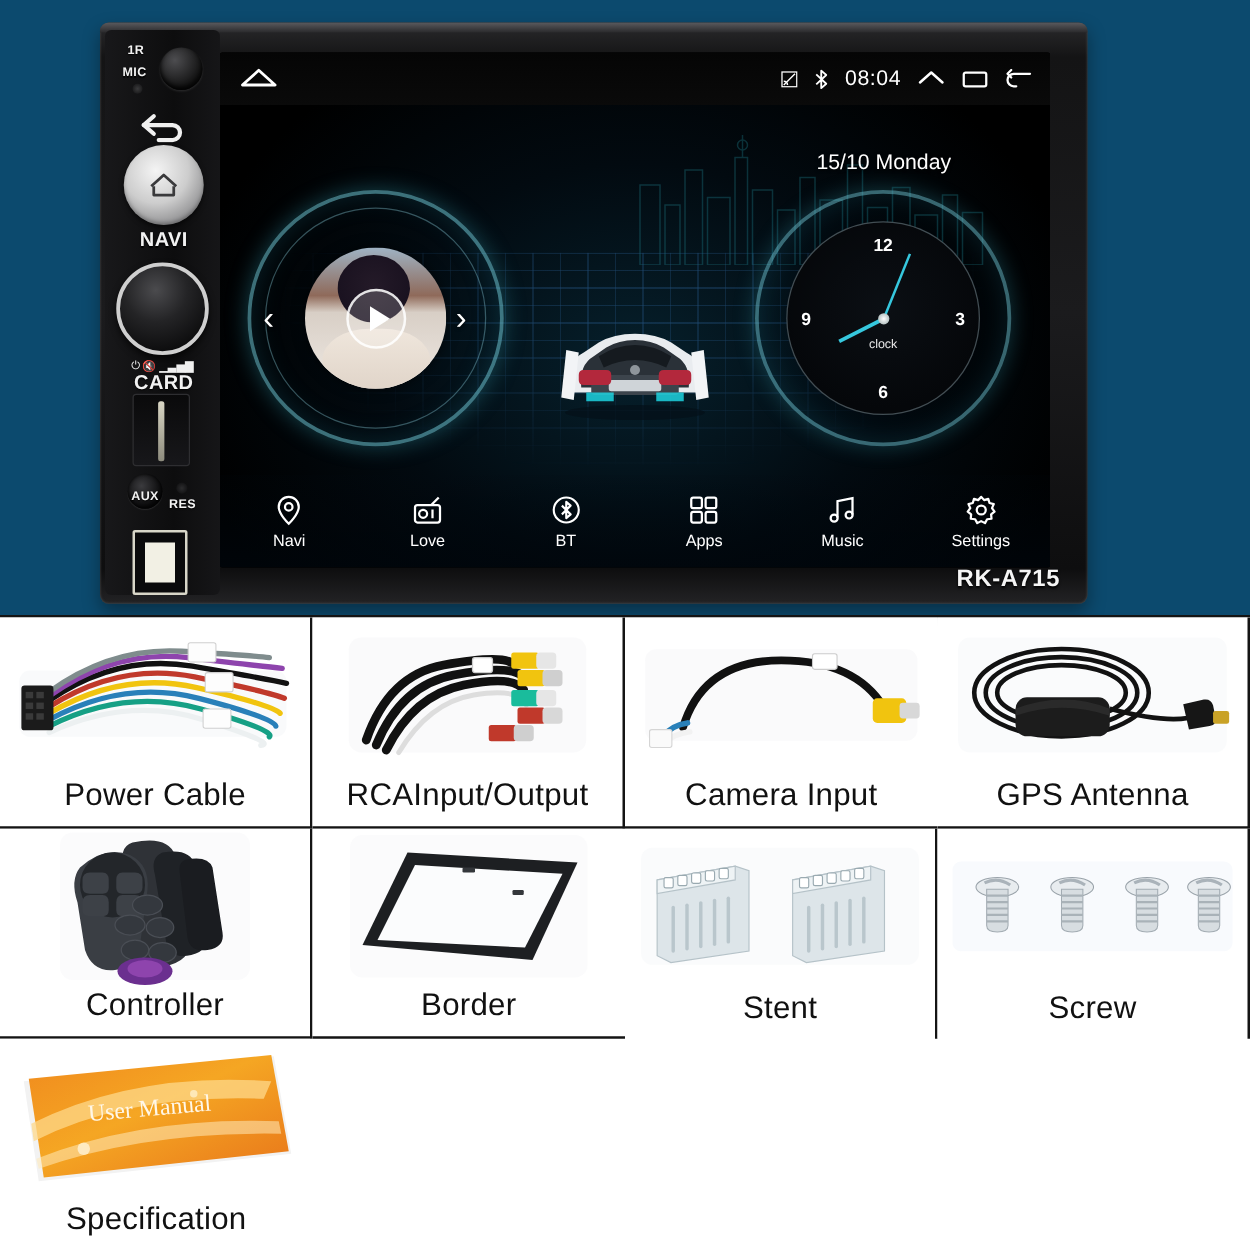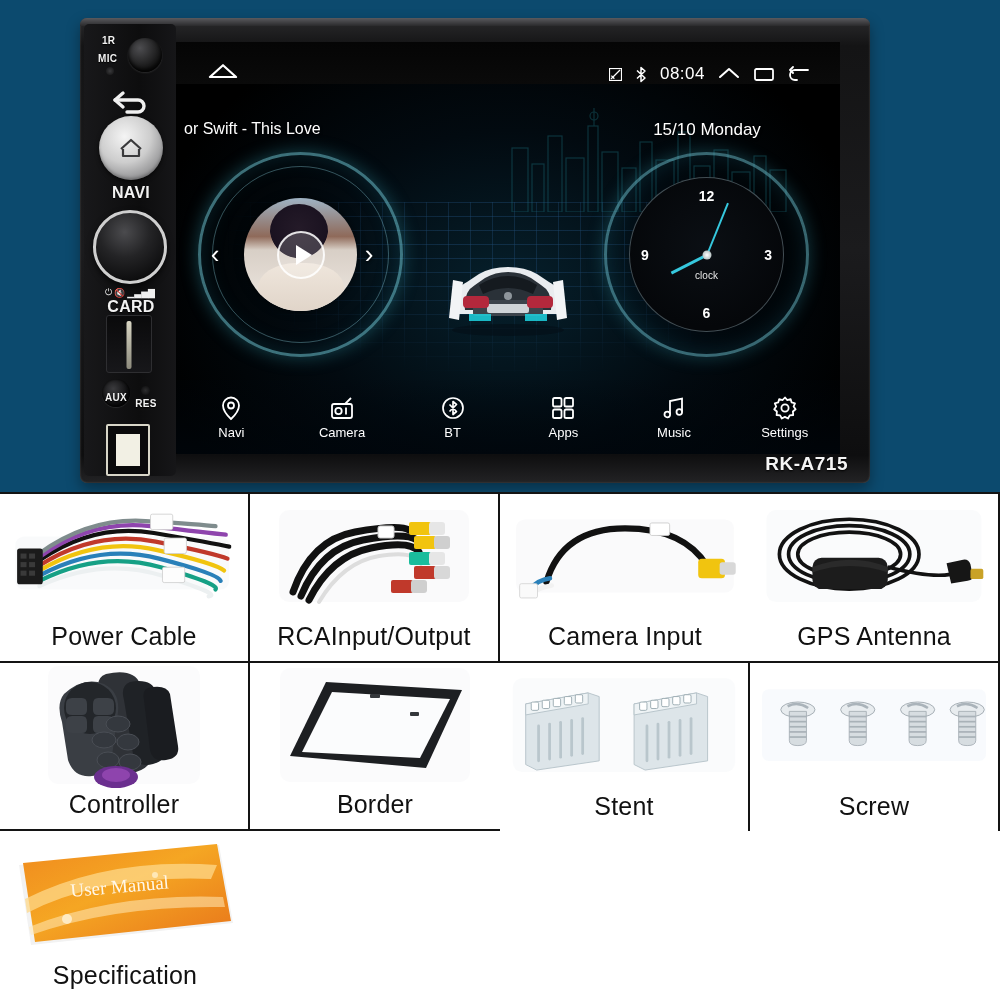--- a/index.html
+++ b/index.html
@@ -149,24 +149,24 @@
   }
   
   #skyline{
     position:absolute; left: 330px; top: 60px; width: 300px; height: 110px;
     opacity:.35;
   }
 
   
   #status-bar {
     position:absolute; left:0; top:0; width:100%; height: 42px;
-    display:flex; align-items:flex-end;
+    display:flex; align-items:center;
     background: linear-gradient(180deg,#050505,#0a0a0a);
     color: #fff;
-    padding: 0 30px;
+    padding: 0 14px;
     z-index: 6;
   }
   #status-home { width: 34px; display:flex; align-items:center; }
   #status-spacer { flex: 1; }
   #status-right { display:flex; align-items:center; gap: 13px; }
   #status-time { font-size: 17px; letter-spacing: .5px; }
   .status-ico { display:flex; align-items:center; }
 
   
   #media-widget {
@@ -451,21 +451,20 @@
         <path d="M34 44 h18 q4 0 4 4 v4 q0 4 -4 4 h-18 q-4 0 -4 -4 v-4 q0 -4 4 -4 z" fill="#b3283c"></path>
         <path d="M98 44 h18 q4 0 4 4 v4 q0 4 -4 4 h-18 q-4 0 -4 -4 v-4 q0 -4 4 -4 z" fill="#b3283c"></path>
         <path d="M36 62 h22 v7 h-22 z" fill="#1fd3e0" opacity=".85"></path>
         <path d="M92 62 h22 v7 h-22 z" fill="#1fd3e0" opacity=".85"></path>
         <circle cx="75" cy="44" r="4" fill="#8e959b"></circle>
         <path d="M20 28 L16 66 L26 68 L30 30 Z" fill="#f2f4f6"></path>
         <path d="M130 28 L134 66 L124 68 L120 30 Z" fill="#f2f4f6"></path>
       </svg>
 
       <div id="media-widget">
-        <div id="song-title">or Swift - This Love</div>
         <div id="media-ring"></div>
         <div id="media-ring2"></div>
         <div id="album-art"></div>
         <div id="play-btn"></div>
         <div id="prev-btn">‹</div>
         <div id="next-btn">›</div>
       </div>
 
       <div id="clock-widget">
         <div id="date-text">15/10  Monday</div>
@@ -492,21 +491,21 @@
           <span class="nav-label">Navi</span>
         </div>
 
         <div class="nav-item">
           <svg viewBox="0 0 26 26" fill="none" stroke="#fff" stroke-width="1.8">
             <rect x="3" y="9" width="20" height="14" rx="2"></rect>
             <circle cx="9.5" cy="16" r="3.2"></circle>
             <line x1="17" y1="12.5" x2="17" y2="19.5"></line>
             <line x1="16" y1="9" x2="22" y2="3"></line>
           </svg>
-          <span class="nav-label">Camera</span>
+          <span class="nav-label">Love</span>
         </div>
 
         <div class="nav-item">
           <svg viewBox="0 0 26 26" fill="none" stroke="#fff" stroke-width="1.7" stroke-linejoin="round">
             <circle cx="13" cy="13" r="10"></circle>
             <path d="M9.5 9.5 L16.5 16.5 L13 19.5 V6.5 L16.5 9.5 L9.5 16.5"></path>
           </svg>
           <span class="nav-label">BT</span>
         </div>
 

